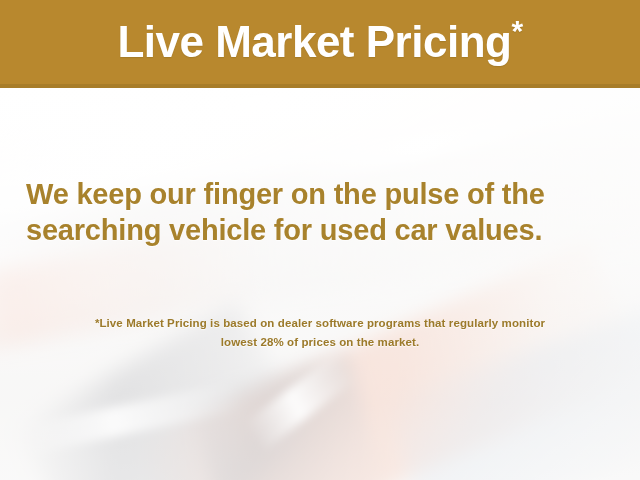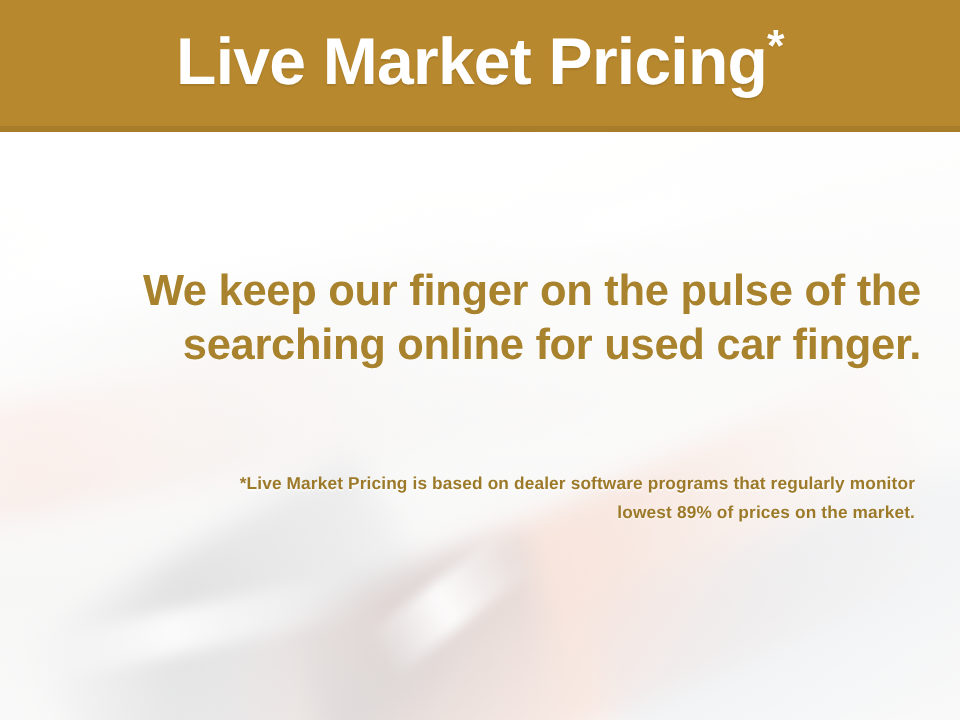--- a/index.html
+++ b/index.html
@@ -234,35 +234,35 @@
     width: 640px;
     height: 388px;
     z-index: 4;
   }
 
   .headline {
     position: absolute;
     left: 26px;
     top: 84px;
     width: 588px;
-    text-align: right;
+    text-align: left;
     color: #a8822c;
     font-size: 29px;
     font-weight: bold;
     line-height: 36px;
     letter-spacing: -0.2px;
     text-shadow: 0 1px 1px rgba(255,255,255,0.75);
   }
 
   .disclaimer {
     position: absolute;
     left: 30px;
     top: 222px;
     width: 580px;
-    text-align: right;
+    text-align: center;
     color: #9c7a2a;
     font-size: 11.5px;
     font-weight: bold;
     line-height: 19px;
     letter-spacing: 0.1px;
     text-shadow: 0 1px 1px rgba(255,255,255,0.8);
   }
 </style>
 </head>
 <body>
@@ -285,22 +285,22 @@
   </div>
 
   <div class="banner">
     <div class="banner-title"><span>Live Market Pricing</span><span class="asterisk">*</span></div>
   </div>
 
   <div class="content">
 
     <div class="headline">
       <div>We keep our finger on the pulse of the</div>
-      <div>searching online for used car finger.</div>
+      <div>searching vehicle for used car values.</div>
     </div>
 
     <div class="disclaimer">
       <div>*Live Market Pricing is based on dealer software programs that regularly monitor</div>
-      <div>lowest 89% of prices on the market.</div>
+      <div>lowest 28% of prices on the market.</div>
     </div>
 
   </div>
 </div>
 
 </body></html>

